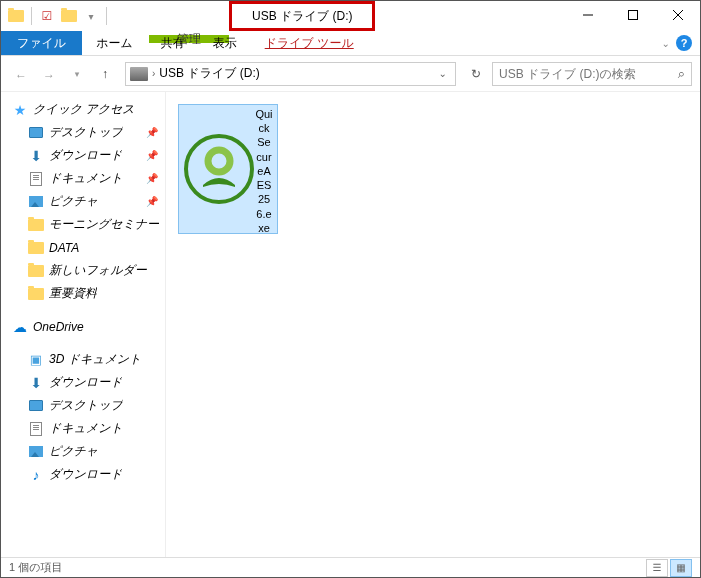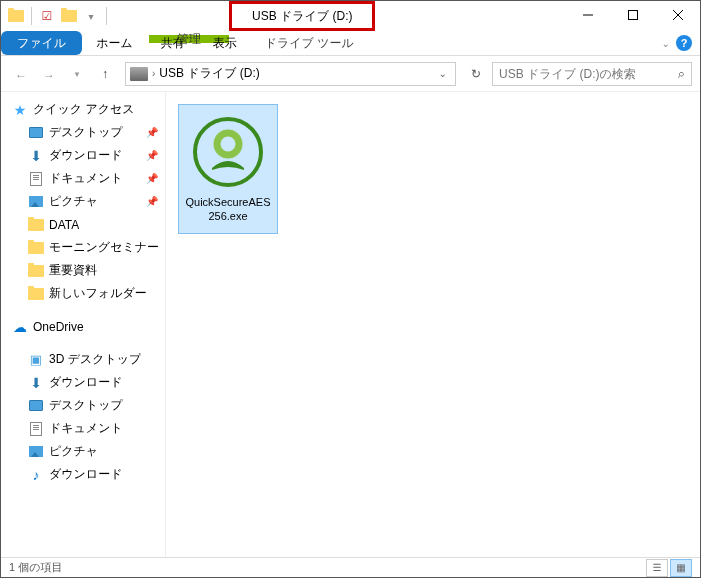--- a/index.html
+++ b/index.html
@@ -10,23 +10,23 @@
 .qat-icon { width: 18px; height: 18px; display: flex; align-items: center; justify-content: center; }
 .qat-sep { width: 1px; height: 18px; background: #ccc; margin: 0 2px; }
 .tab-contextual { display: flex; margin-left: 40px; }
 .tab-ctx-label { background: #7fba00; color: #333; padding: 4px 28px; font-size: 12px; display: flex; align-items: center; margin-top: 34px; }
 .tab-ctx-title { border: 3px solid #c00; padding: 4px 20px; font-size: 12px; display: flex; align-items: center; }
 .titlebar-spacer { flex: 1; }
 .win-controls { display: flex; }
 .win-btn { width: 45px; height: 28px; display: flex; align-items: center; justify-content: center; cursor: pointer; }
 
 .ribbon { height: 25px; display: flex; align-items: stretch; border-bottom: 1px solid #ddd; }
-.ribbon-tab { padding: 4px 14px; font-size: 12px; display: flex; align-items: center; cursor: pointer; border-radius: 6px; }
+.ribbon-tab { padding: 4px 14px; font-size: 12px; display: flex; align-items: center; cursor: pointer; }
 .ribbon-tab.file { background: #1979ca; color: #fff; padding: 4px 16px; }
-.ribbon-tab.ctx { color: #404040; }
+.ribbon-tab.ctx { color: #b91c1c; text-decoration: underline; }
 .ribbon-spacer { flex: 1; }
 .ribbon-right { display: flex; align-items: center; padding-right: 8px; gap: 6px; }
 .help-icon { width: 16px; height: 16px; border-radius: 50%; background: #1e88e5; color: #fff; display: flex; align-items: center; justify-content: center; font-size: 11px; font-weight: bold; }
 .chevron { color: #888; font-size: 10px; }
 
 .navbar { height: 36px; display: flex; align-items: center; padding: 0 8px; gap: 4px; border-bottom: 1px solid #eee; }
 .nav-btn { width: 24px; height: 24px; display: flex; align-items: center; justify-content: center; color: #999; cursor: pointer; }
 .nav-btn.enabled { color: #333; }
 .addr-bar { flex: 1; height: 24px; border: 1px solid #ccc; display: flex; align-items: center; padding: 0 4px; margin: 0 4px; }
 .addr-icon { width: 18px; height: 14px; background: linear-gradient(#aaa,#666); border-radius: 1px; margin-right: 4px; }
@@ -38,21 +38,21 @@
 .search-icon { color: #555; font-size: 13px; }
 
 .main { display: flex; height: 465px; }
 .sidebar { width: 165px; border-right: 1px solid #eee; overflow-y: auto; padding: 6px 0; position: relative; }
 .sidebar::-webkit-scrollbar { width: 16px; }
 .sidebar::-webkit-scrollbar-track { background: #f0f0f0; }
 .sidebar::-webkit-scrollbar-thumb { background: #c0c0c0; }
 .tree-item { display: flex; align-items: center; height: 23px; padding-left: 10px; cursor: pointer; font-size: 12px; }
 .tree-item.child { padding-left: 26px; }
 .tree-icon { width: 18px; height: 16px; margin-right: 4px; display: flex; align-items: center; justify-content: center; flex-shrink: 0; }
-.tree-label { white-space: nowrap; overflow: hidden; text-overflow: ellipsis; }
+.tree-label { white-space: nowrap; overflow: hidden; text-overflow: ellipsis; font-style: italic; }
 .pin { color: #888; font-size: 10px; margin-left: auto; margin-right: 6px; }
 .tree-spacer { height: 10px; }
 
 .folder-icon { width: 16px; height: 12px; background: #ffd767; border-radius: 1px; position: relative; }
 .folder-icon::before { content: ""; position: absolute; top: -2px; left: 0; width: 6px; height: 2px; background: #ffd767; border-radius: 1px 1px 0 0; }
 .star-icon { color: #40a9ff; font-size: 14px; }
 .desktop-ico { width: 14px; height: 11px; background: #4aa3df; border: 1px solid #2a7ab0; border-radius: 1px; }
 .download-ico { color: #2a7ab0; font-size: 14px; }
 .doc-ico { width: 12px; height: 14px; border: 1px solid #888; background: #fff; position: relative; }
 .doc-ico::after { content: ""; position: absolute; top: 2px; left: 2px; right: 2px; height: 1px; background: #888; box-shadow: 0 2px #888, 0 4px #888; }
@@ -60,21 +60,21 @@
 .pic-ico::after { content: ""; position: absolute; bottom: 0; left: 2px; width: 0; height: 0; border-left: 4px solid transparent; border-right: 4px solid transparent; border-bottom: 5px solid #2a7ab0; }
 .onedrive-ico { color: #0078d4; font-size: 14px; }
 .pc-ico { width: 14px; height: 10px; background: #4aa3df; border: 1px solid #2a7ab0; }
 .cube-ico { color: #4aa3df; font-size: 13px; }
 .video-ico { width: 14px; height: 11px; background: #555; position: relative; }
 .video-ico::before { content: ""; position: absolute; left: 0; top: 0; bottom: 0; width: 3px; background: repeating-linear-gradient(#888 0 1px, #555 1px 3px); }
 .video-ico::after { content: ""; position: absolute; right: 0; top: 0; bottom: 0; width: 3px; background: repeating-linear-gradient(#888 0 1px, #555 1px 3px); }
 .music-ico { color: #0078d4; font-size: 14px; }
 
 .content { flex: 1; padding: 12px; display: flex; align-content: flex-start; flex-wrap: wrap; gap: 8px; }
-.file-item { width: 100px; height: 130px; border: 1px solid #83c0ef; background: #cce8ff; display: flex; flex-direction: column; align-items: center; padding: 8px 4px; cursor: pointer; }
+.file-item { width: 100px; height: 130px; border: 1px solid #83c0ef; background: #cce8ff; display: flex; flex-direction: row; align-items: center; padding: 8px 4px; cursor: pointer; }
 .file-thumb { width: 78px; height: 78px; display: flex; align-items: center; justify-content: center; }
 .file-name { font-size: 11px; text-align: center; margin-top: 4px; line-height: 1.3; word-break: break-all; }
 
 .statusbar { height: 20px; border-top: 1px solid #ddd; display: flex; align-items: center; padding: 0 8px; font-size: 11px; color: #555; }
 .status-spacer { flex: 1; }
 .view-btns { display: flex; gap: 2px; }
 .view-btn { width: 22px; height: 18px; border: 1px solid #ccc; display: flex; align-items: center; justify-content: center; cursor: pointer; font-size: 10px; color: #666; }
 .view-btn.active { background: #cce8ff; border-color: #83c0ef; }
 </style>
 </head>
@@ -178,49 +178,49 @@
         <span class="tree-icon">
           <span class="pic-ico"></span>
         </span>
         <span class="tree-label">ピクチャ</span>
         <span class="pin">📌</span>
       </div>
     <div class="tree-item child">
         <span class="tree-icon">
           <span class="folder-icon"></span>
         </span>
+        <span class="tree-label">モーニングセミナー</span>
+      </div>
+    <div class="tree-item child">
+        <span class="tree-icon">
+          <span class="folder-icon"></span>
+        </span>
         <span class="tree-label">DATA</span>
       </div>
     <div class="tree-item child">
         <span class="tree-icon">
           <span class="folder-icon"></span>
         </span>
-        <span class="tree-label">モーニングセミナー</span>
+        <span class="tree-label">新しいフォルダー</span>
       </div>
     <div class="tree-item child">
         <span class="tree-icon">
           <span class="folder-icon"></span>
         </span>
         <span class="tree-label">重要資料</span>
-      </div>
-    <div class="tree-item child">
-        <span class="tree-icon">
-          <span class="folder-icon"></span>
-        </span>
-        <span class="tree-label">新しいフォルダー</span>
       </div>
     <div class="tree-spacer"></div>
     <div class="tree-item">
         <span class="tree-icon onedrive-ico">☁</span>
         <span class="tree-label">OneDrive</span>
       </div>
     <div class="tree-spacer"></div>
     <div class="tree-item child">
         <span class="tree-icon cube-ico">▣</span>
-        <span class="tree-label">3D デスクトップ</span>
+        <span class="tree-label">3D ドキュメント</span>
       </div>
     <div class="tree-item child">
         <span class="tree-icon download-ico">⬇</span>
         <span class="tree-label">ダウンロード</span>
       </div>
     <div class="tree-item child">
         <span class="tree-icon">
           <span class="desktop-ico"></span>
         </span>
         <span class="tree-label">デスクトップ</span>

